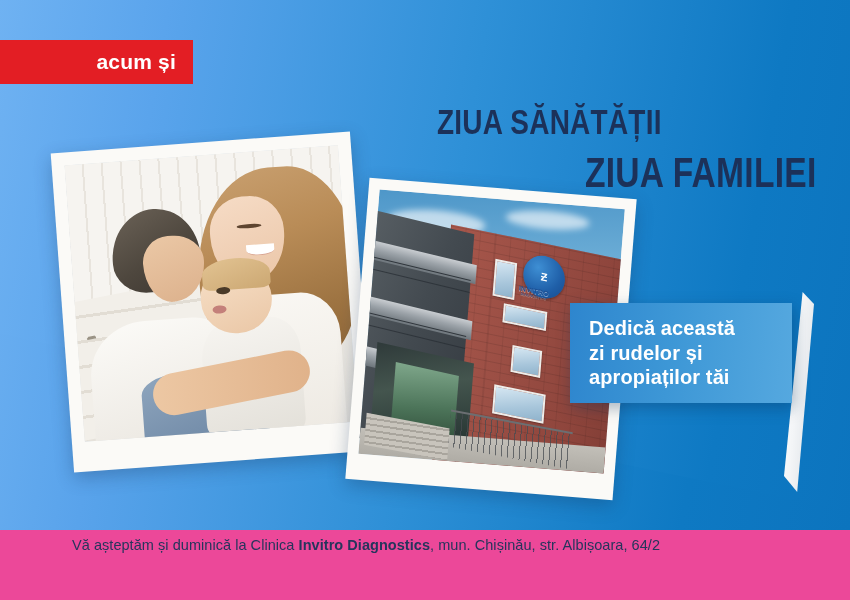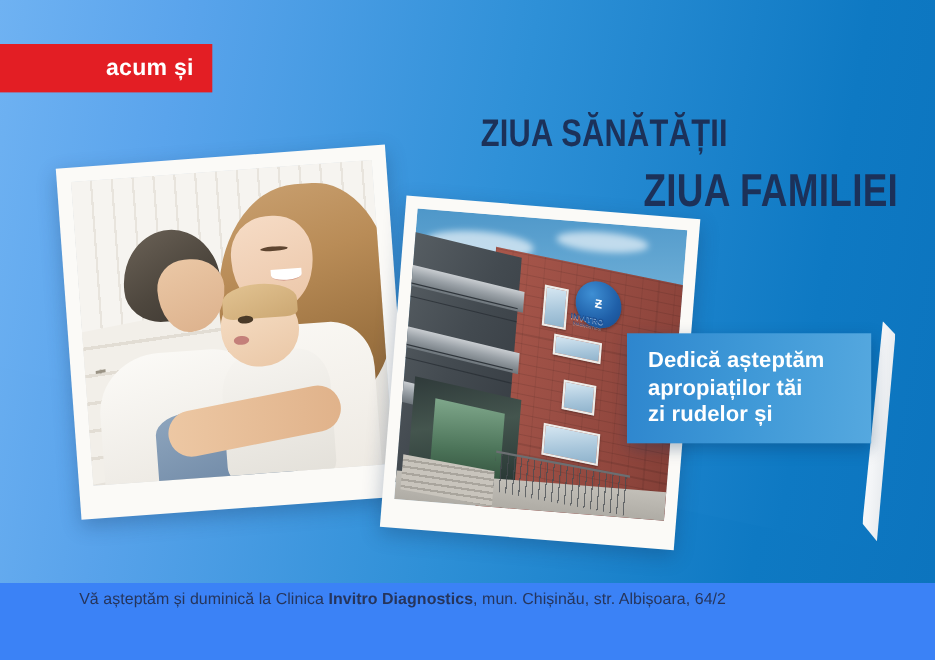--- a/index.html
+++ b/index.html
@@ -10,21 +10,21 @@
     height: 600px;
     overflow: hidden;
     background: #ffffff;
     font-family: "Liberation Sans", "DejaVu Sans", sans-serif;
   }
 
   .banner {
     position: relative;
     width: 850px;
     height: 600px;
-    background: #3b82f6;
+    background: #ec4899;
     overflow: hidden;
   }
 
   
   .bg-blue {
     position: absolute;
     left: 0; top: 0;
     width: 850px;
     height: 530px;
     background: linear-gradient(100deg,
@@ -556,22 +556,22 @@
       <div class="bld-entry-glass"></div>
       <div class="bld-ground"></div>
       <div class="bld-steps"></div>
       <div class="bld-rail-front"></div>
     </div>
   </div>
 
   <div class="curl"></div>
 
   <div class="callout">
-    <div class="callout-text">Dedică așteptăm</div>
+    <div class="callout-text">Dedică această</div>
+    <div class="callout-text">zi rudelor și</div>
     <div class="callout-text">apropiaților tăi</div>
-    <div class="callout-text">zi rudelor și</div>
   </div>
 
   <div class="footer">
     <span>Vă așteptăm și duminică la Clinica </span><b>Invitro Diagnostics</b><span>, mun. Chișinău, str. Albișoara, 64/2</span>
   </div>
 
 </div>
 
 </body></html>

